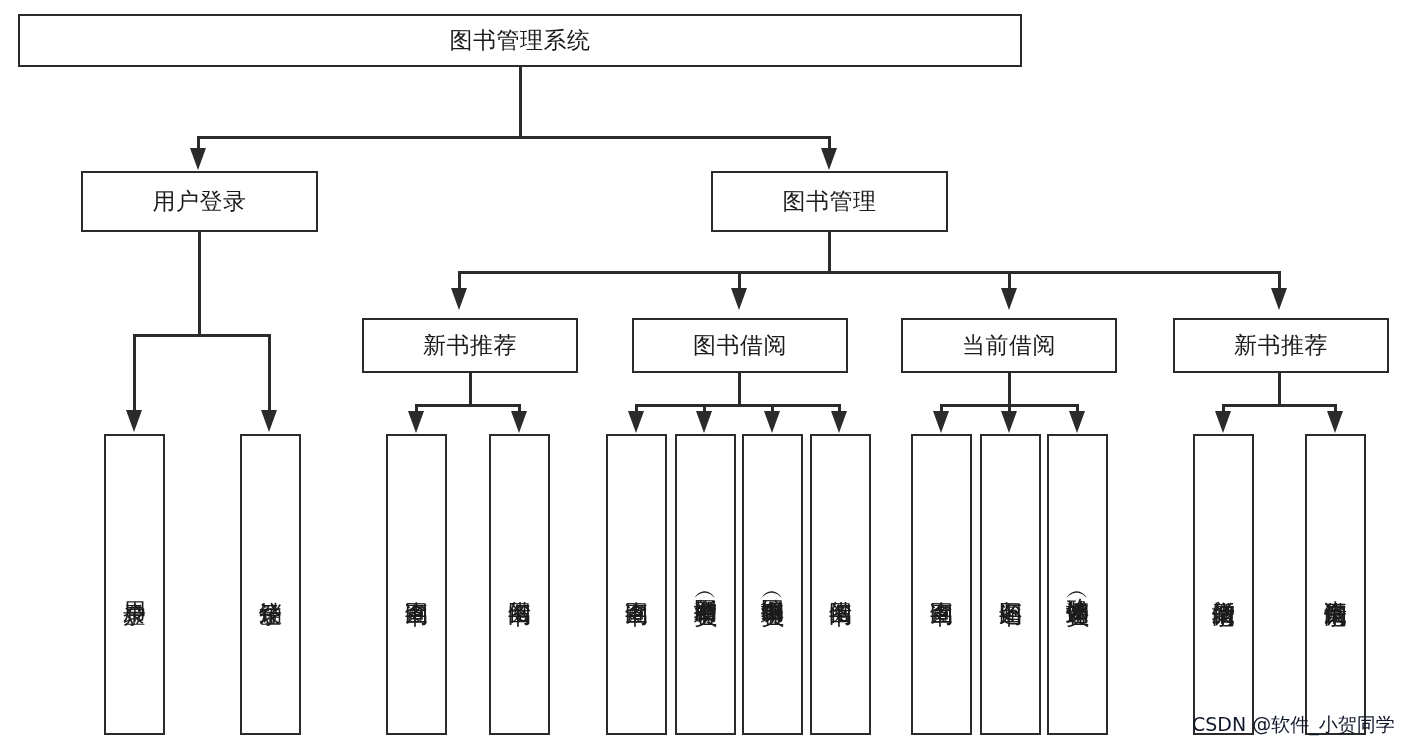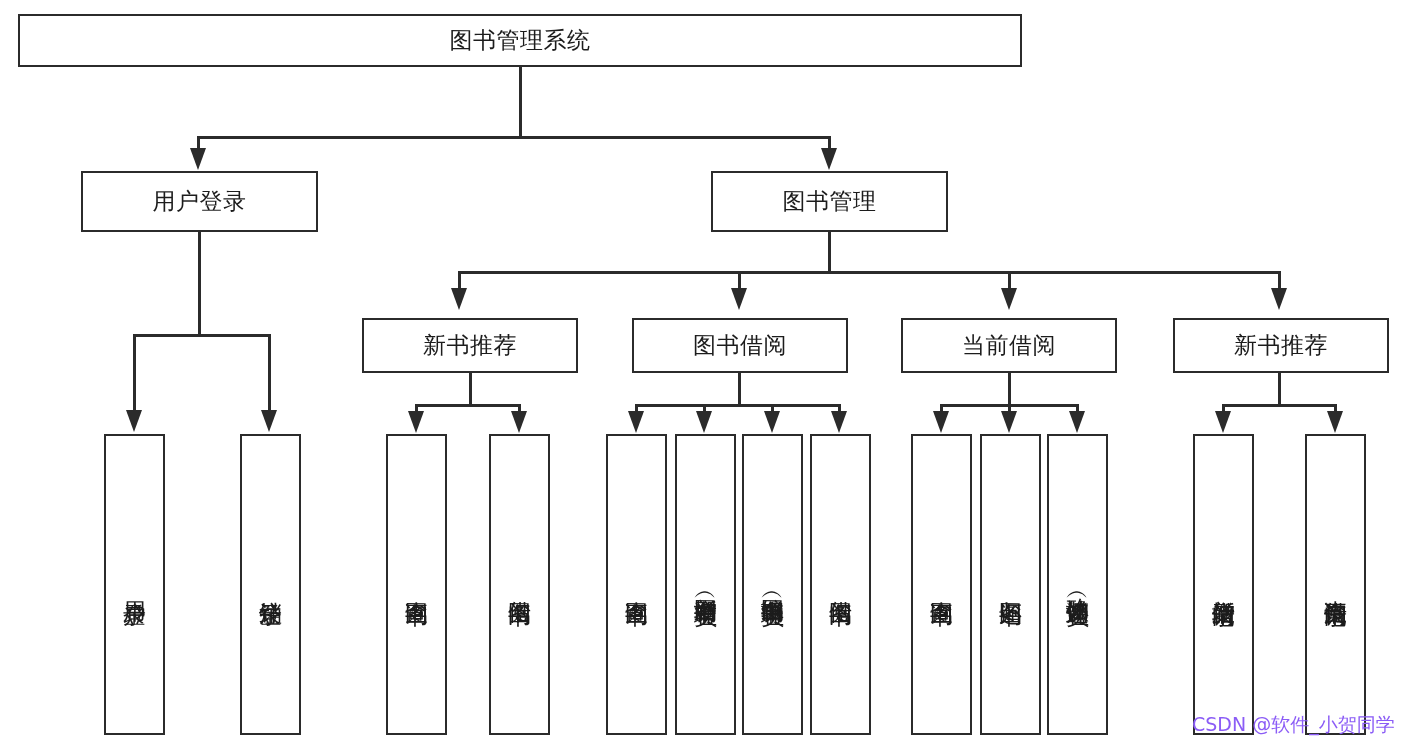--- a/index.html
+++ b/index.html
@@ -64,21 +64,21 @@
   .arrow {
     position: absolute;
     width: 0;
     height: 0;
     border-left: 8px solid transparent;
     border-right: 8px solid transparent;
     border-top: 22px solid #2b2b2b;
   }
   .watermark {
     position: absolute;
-    color: #8b5cf6;
+    color: #0f172a;
     font-size: 19px;
     white-space: nowrap;
     user-select: none;
   }
 </style>
 </head>
 <body>
 
 <div id="canvas">
 

